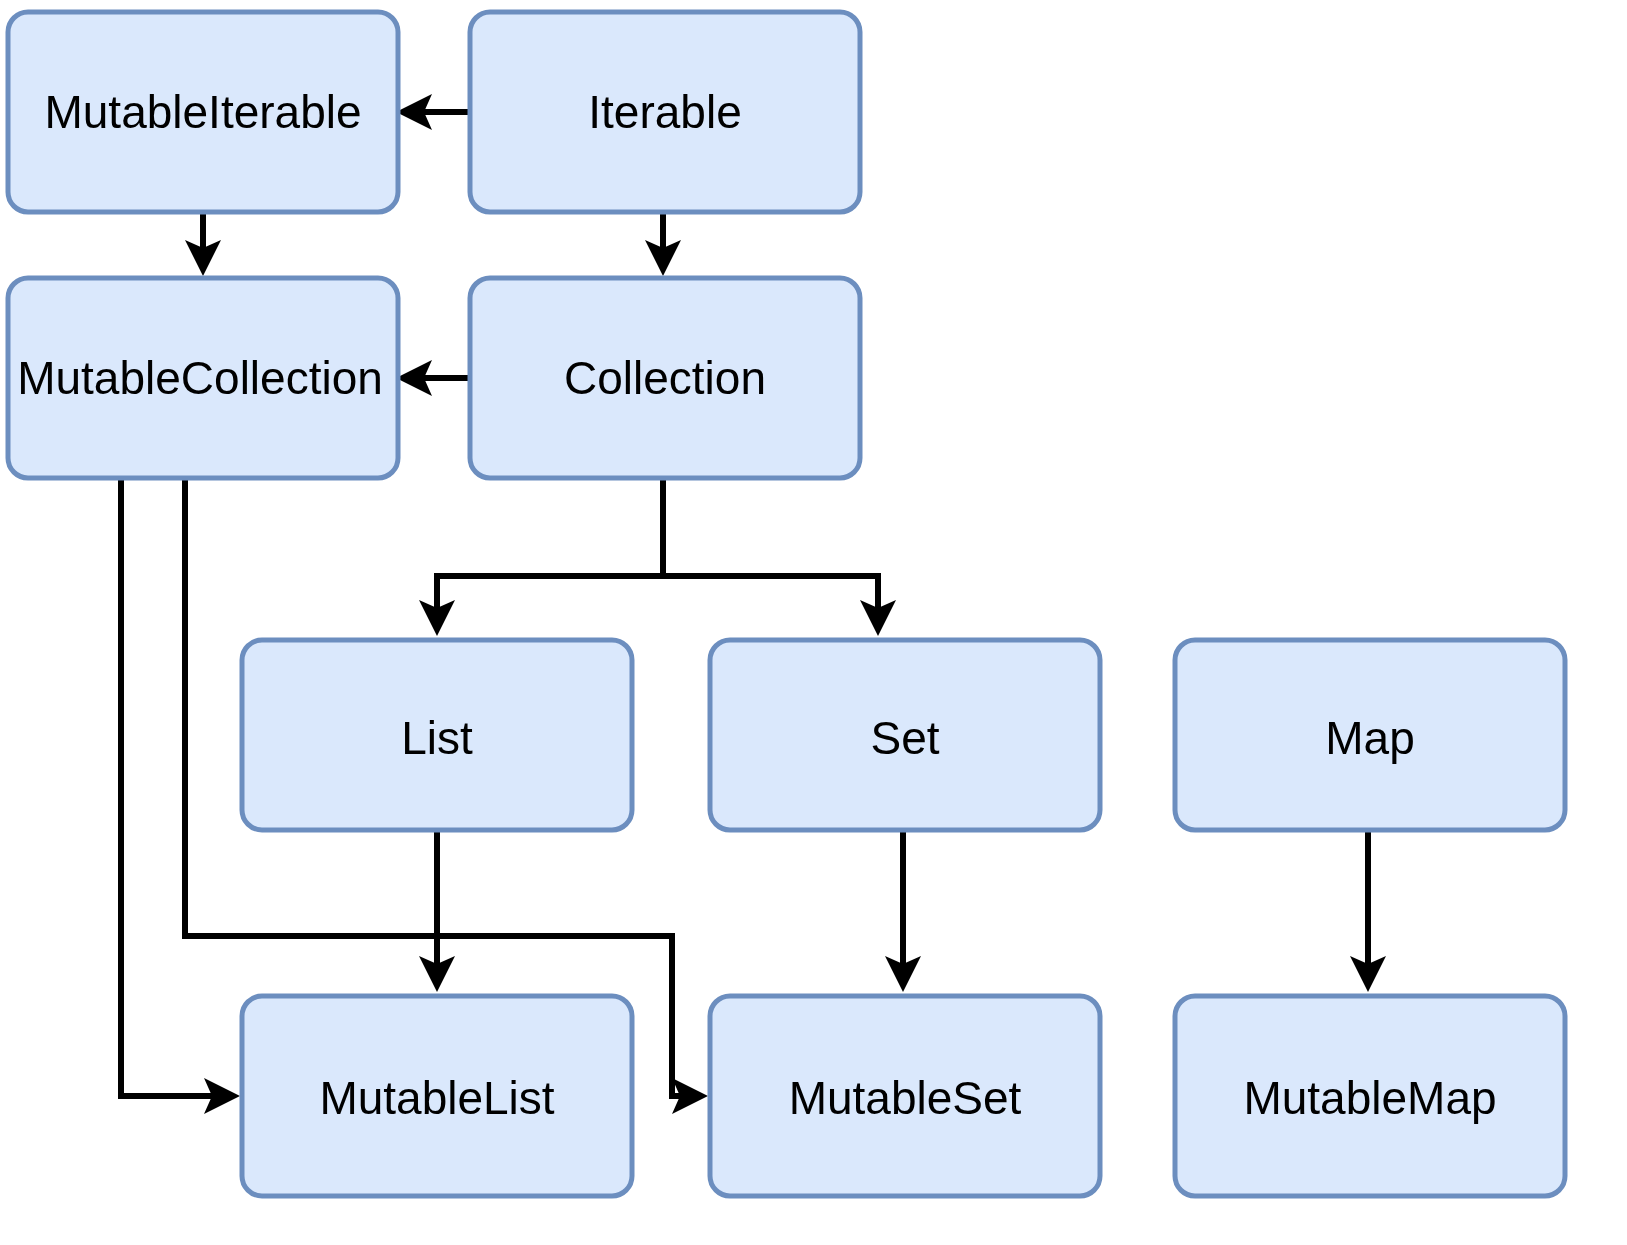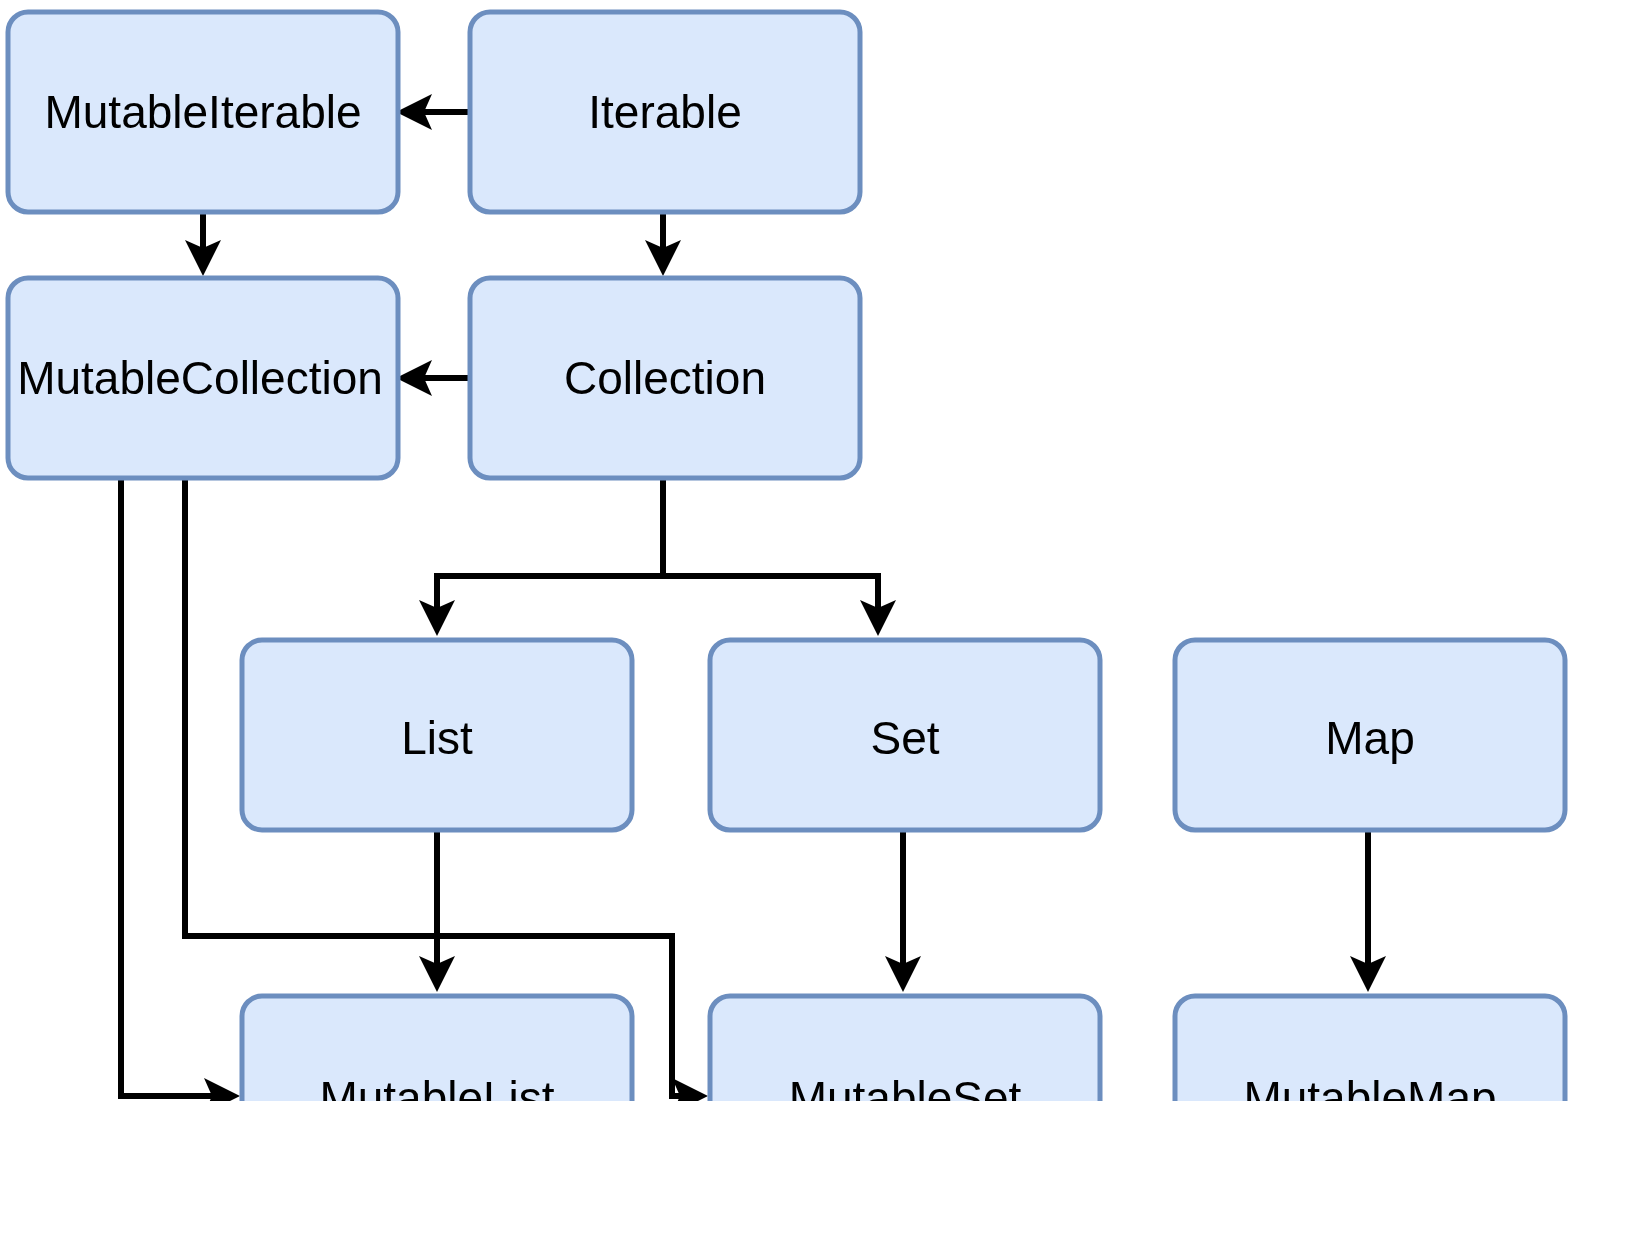--- a/index.html
+++ b/index.html
@@ -7,21 +7,21 @@
     margin: 0;
     padding: 0;
     background: #ffffff;
   }
   body {
     font-family: "Liberation Sans", sans-serif;
   }
   #diagram-root {
     position: relative;
     width: 1627px;
-    height: 1101px;
+    height: 1245px;
     background: #ffffff;
     overflow: hidden;
   }
   svg.diagram-canvas {
     display: block;
     width: 1627px;
     height: 1245px;
   }
   .node-box {
     fill: #dae8fc;

